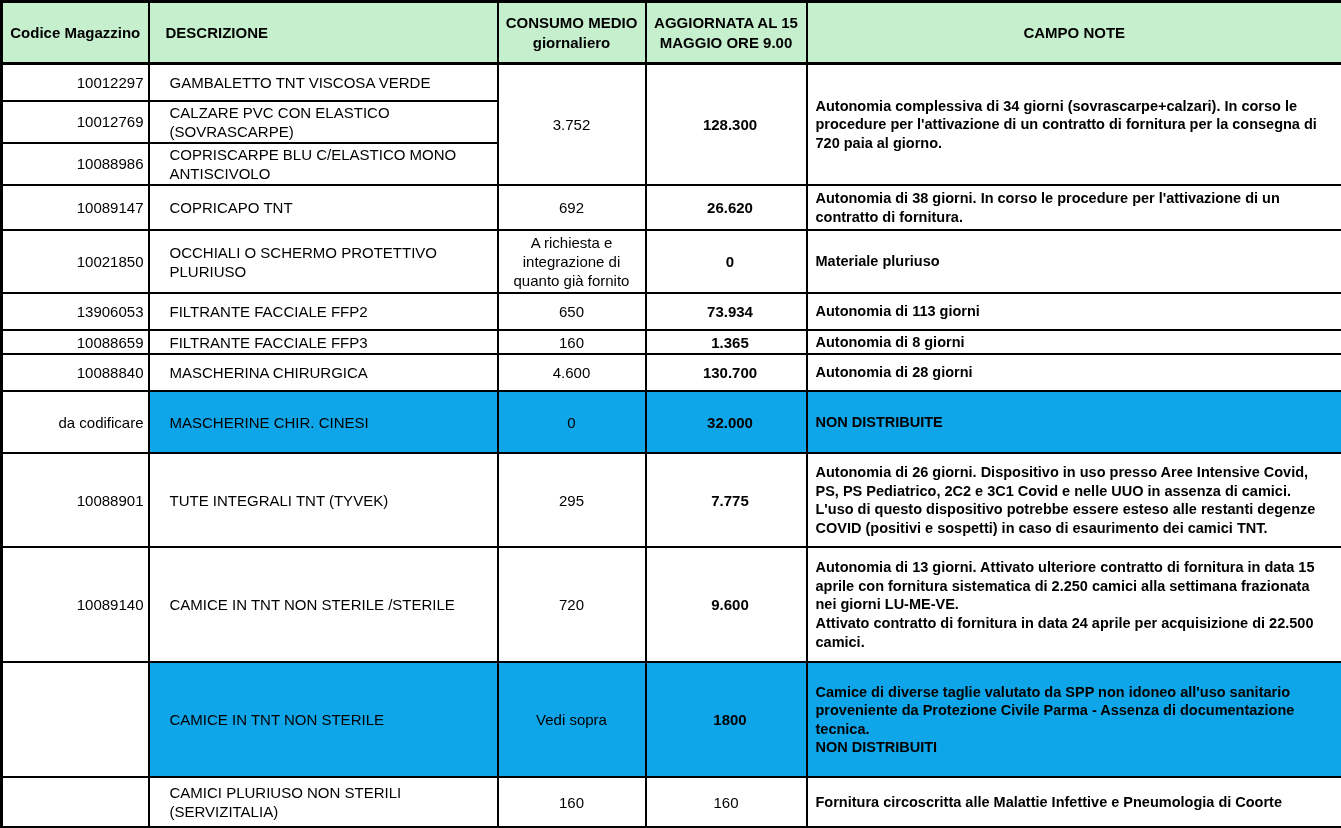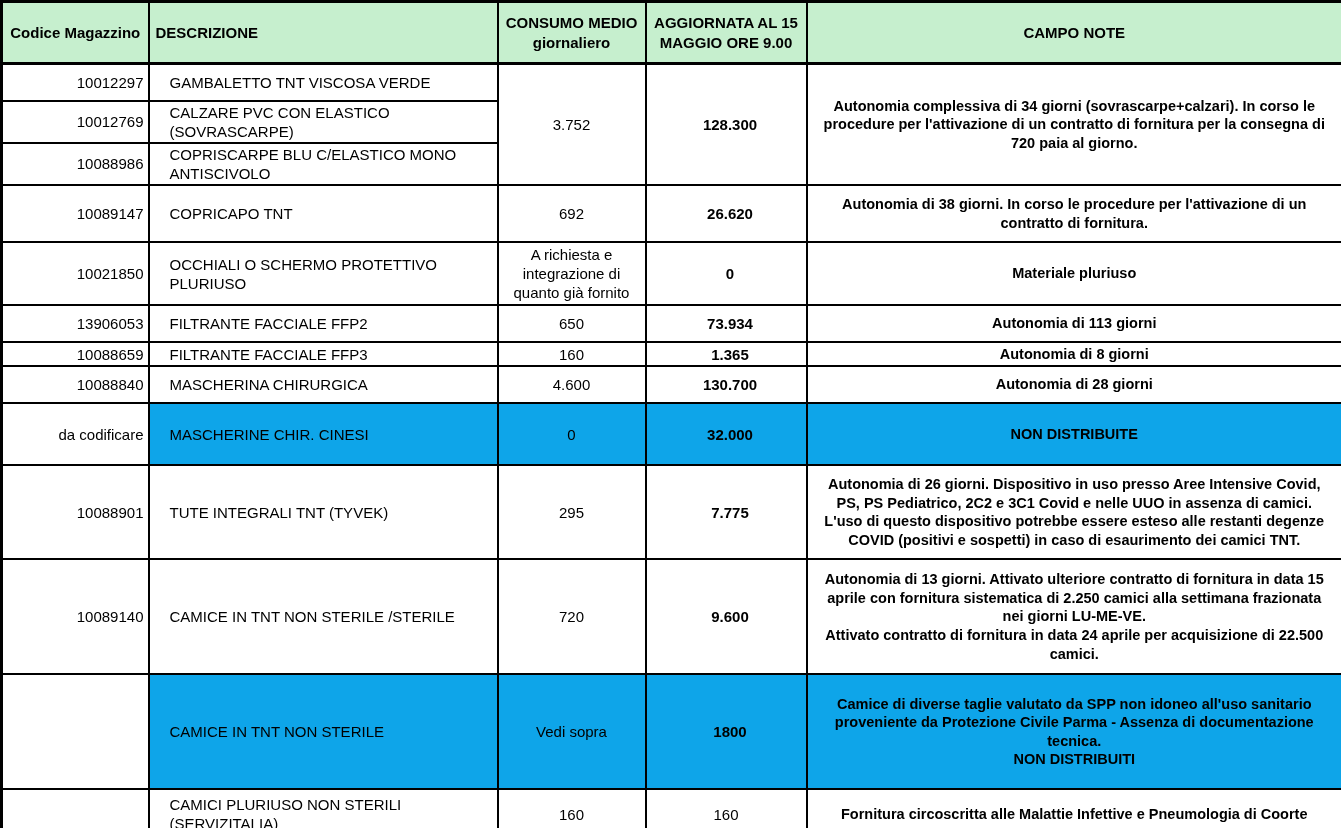--- a/index.html
+++ b/index.html
@@ -24,26 +24,26 @@
     padding: 1px 4px;
     line-height: 1.28;
     box-sizing: border-box;
   }
   tr.header-row th {
     background: #C6EFCE;
     font-weight: bold;
     text-align: center;
     border-bottom: 3px solid #000;
   }
-  tr.header-row th.h-desc { text-align: left; padding-left: 6px; }
+  tr.header-row th.h-desc { text-align: left; padding-left: 16px; }
   td.code { text-align: right; }
   td.desc { text-align: left; padding-left: 20px; }
   td.num  { text-align: center; }
   td.agg  { text-align: center; font-weight: bold; padding-left: 12px; }
-  td.note { text-align: center; font-weight: bold; padding-left: 8px; padding-right: 8px; font-size: 14.5px; }
+  td.note { text-align: left; font-weight: bold; padding-left: 8px; padding-right: 8px; font-size: 14.5px; }
   .yellow { background: #0ea5e9; }
   tr.last-row td { border-bottom: 4px solid #000; }
   .note-para { display: block; }
 </style>
 </head>
 <body>
 
 <table class="supply-table">
   <colgroup>
     <col style="width:147px">
@@ -74,21 +74,21 @@
   </tr>
   <tr style="height:37px">
     <td class="code">10012769</td>
     <td class="desc">CALZARE PVC CON ELASTICO (SOVRASCARPE)</td>
   </tr>
   <tr style="height:41px">
     <td class="code">10088986</td>
     <td class="desc">COPRISCARPE BLU C/ELASTICO MONO ANTISCIVOLO</td>
   </tr>
 
-  <tr style="height:57px">
+  <tr style="height:45px">
     <td class="code">10089147</td>
     <td class="desc">COPRICAPO TNT</td>
     <td class="num">692</td>
     <td class="agg">26.620</td>
     <td class="note">Autonomia di 38 giorni. In corso le procedure per l'attivazione di un contratto di fornitura.</td>
   </tr>
 
   <tr style="height:63px">
     <td class="code">10021850</td>
     <td class="desc">OCCHIALI O SCHERMO PROTETTIVO PLURIUSO</td>

